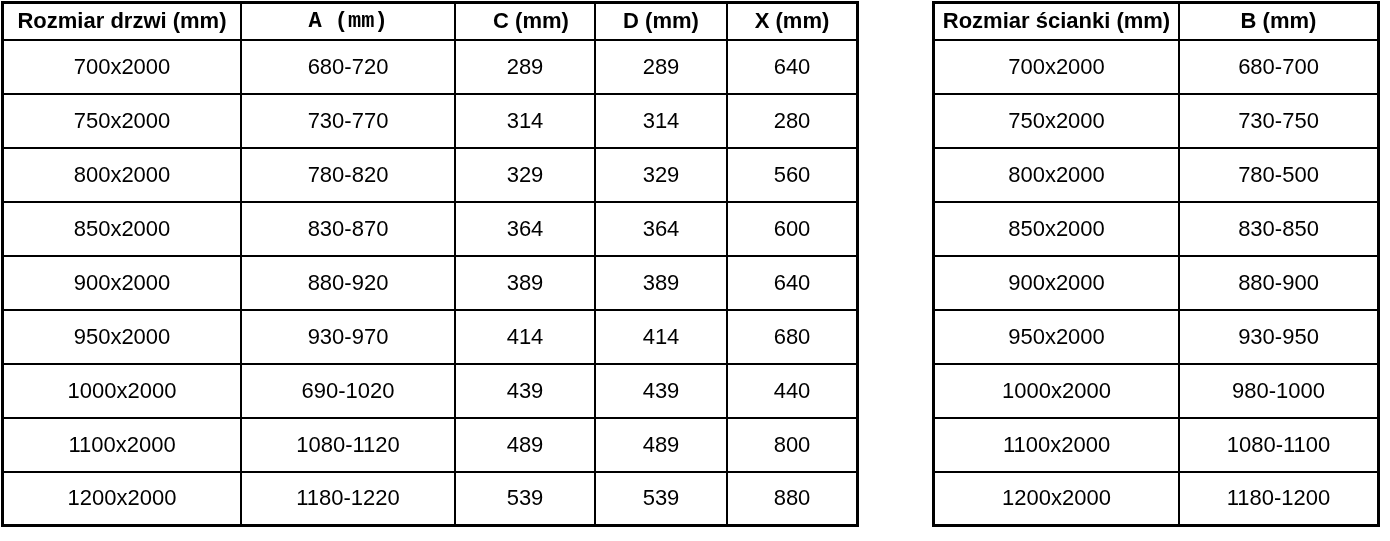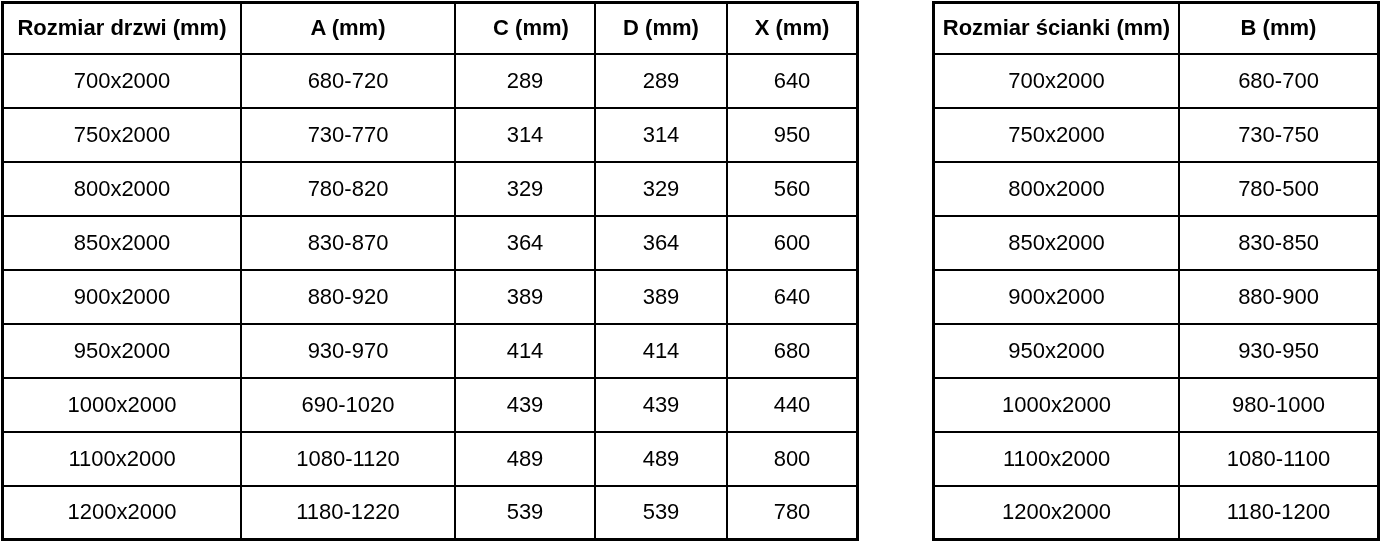--- a/index.html
+++ b/index.html
@@ -33,27 +33,27 @@
     text-align: center;
     vertical-align: middle;
     padding: 0;
     font-size: 22px;
     overflow: hidden;
     white-space: nowrap;
   }
   table.spec-table th {
     font-weight: bold;
   }
-  table.spec-table thead tr { height: 51px; }
+  table.spec-table thead tr { height: 37px; }
   table.spec-table tbody tr { height: 54px; }
 
   
   table.doors-table { left: 1px; width: 844px; }
   table.doors-table th:nth-child(1) { width: 236px; }
-  table.doors-table th:nth-child(2) { width: 212px; }
+  table.doors-table th:nth-child(2) { width: 212px; font-family: Liberation Mono, monospace; }
   table.doors-table th:nth-child(3) { width: 126px; padding-left: 12px; }
   table.doors-table th:nth-child(4) { width: 130px; }
   table.doors-table th:nth-child(5) { width: 128px; }
 
   
   table.walls-table { left: 932px; width: 446px; }
   table.walls-table th:nth-child(1) { width: 243px; }
   table.walls-table th:nth-child(2) { width: 197px; }
 </style>
 </head>
@@ -76,21 +76,21 @@
           <td>680-720</td>
           <td>289</td>
           <td>289</td>
           <td>640</td>
         </tr>
         <tr>
           <td>750x2000</td>
           <td>730-770</td>
           <td>314</td>
           <td>314</td>
-          <td>950</td>
+          <td>280</td>
         </tr>
         <tr>
           <td>800x2000</td>
           <td>780-820</td>
           <td>329</td>
           <td>329</td>
           <td>560</td>
         </tr>
         <tr>
           <td>850x2000</td>
@@ -125,21 +125,21 @@
           <td>1080-1120</td>
           <td>489</td>
           <td>489</td>
           <td>800</td>
         </tr>
         <tr>
           <td>1200x2000</td>
           <td>1180-1220</td>
           <td>539</td>
           <td>539</td>
-          <td>780</td>
+          <td>880</td>
         </tr>
       </tbody>
     </table>
   <table class="spec-table walls-table">
       <thead>
         <tr>
           <th>Rozmiar ścianki (mm)</th>
           <th>B (mm)</th>
         </tr>
       </thead>

